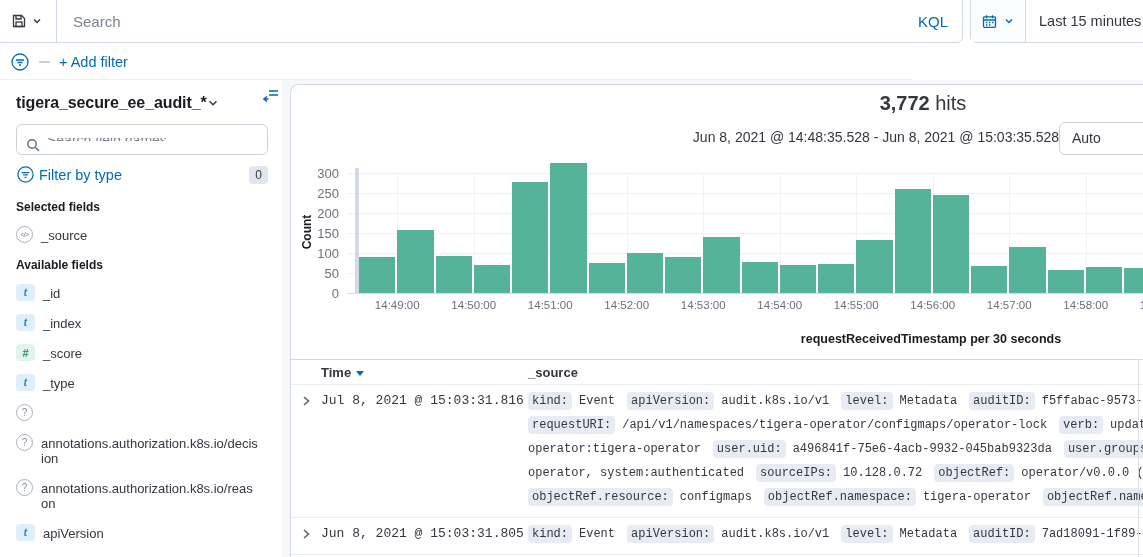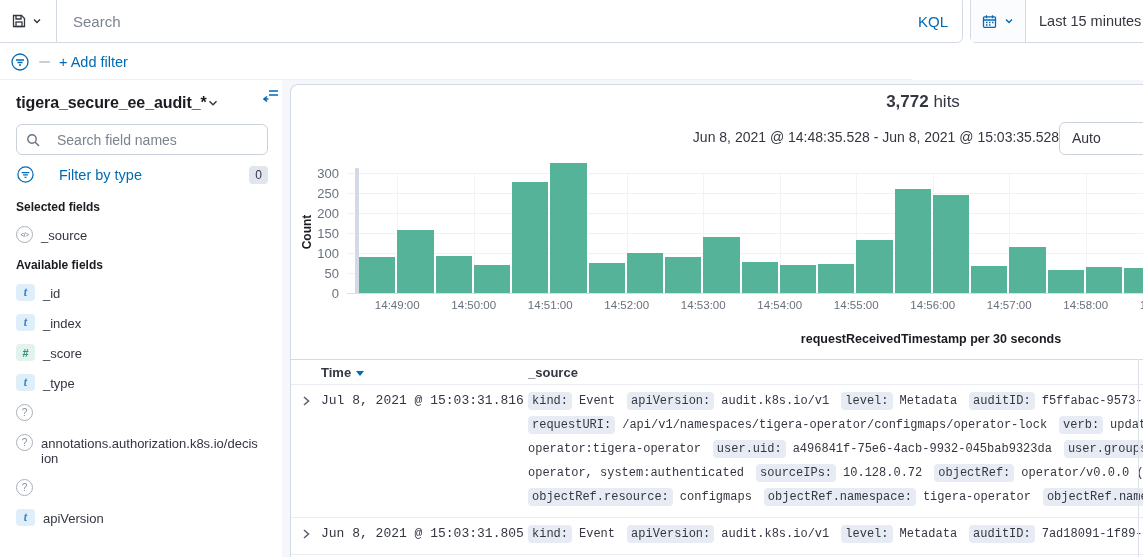--- a/index.html
+++ b/index.html
@@ -26,41 +26,41 @@
   .filterbar{position:absolute;left:0;top:44px;width:912px;height:36px;display:flex;align-items:center;padding-left:10px;gap:9px;border-bottom:1px solid #EDF0F5;background:#fff;}
   .pin-dash{width:11px;height:2px;background:#C9CFD8;border-radius:1px;}
   .add-filter{color:var(--blue);font-size:14.5px;cursor:pointer;}
 
   
   .sidebar{position:absolute;left:0;top:80px;width:282px;height:477px;background:#fff;padding:12px 14px 0 16px;overflow:hidden;}
   .sb-scroll{position:absolute;right:0;top:84px;bottom:0;width:1px;background:#E4E7EC;}
   .collapse-btn{position:absolute;right:6px;top:6px;color:var(--blue);cursor:pointer;padding:2px;}
   .idx-row{display:flex;align-items:center;gap:0;height:22px;cursor:pointer;}
   .idx-title{font-size:16px;font-weight:700;color:#1a1c21;letter-spacing:-0.1px;}
-  .field-search{margin-top:10px;height:31px;border:1px solid #CBD2DC;border-radius:6px;display:flex;align-items:center;gap:17px;padding:13px 9px;background:#fff;}
+  .field-search{margin-top:10px;height:31px;border:1px solid #CBD2DC;border-radius:6px;display:flex;gap:7px;padding:13px 9px;background:#fff;}
   .field-search input{border:none;outline:none;flex:1;font-size:14px;font-family:"Liberation Sans",sans-serif;color:var(--text);}
   .field-search input::placeholder{color:#7b838f;}
-  .ftype-row{margin-top:9px;display:flex;align-items:center;gap:24px;height:21px;cursor:pointer;}
+  .ftype-row{margin-top:9px;display:flex;align-items:center;gap:4px;height:21px;cursor:pointer;}
   .ftype-label{color:var(--blue);font-size:14.5px;flex:1;}
   .count-pill{background:var(--pill);color:var(--text);font-size:12px;min-width:19px;height:18px;border-radius:4px;display:flex;align-items:center;justify-content:center;padding:0 5px;}
   .sec-head{margin-top:15px;font-size:12px;font-weight:700;color:#1a1c21;}
   .field-list{margin-top:12px;display:flex;flex-direction:column;gap:13px;}
   .field-item{display:flex;align-items:flex-start;gap:8px;cursor:pointer;}
   .fname{font-size:13px;color:var(--text);line-height:15px;width:218px;overflow-wrap:anywhere;word-break:break-all;padding-top:2px;}
   .ficon{width:19px;height:17px;border-radius:4px;display:flex;align-items:center;justify-content:center;flex-shrink:0;font-size:12px;}
   .ficon.t{background:#DFEFFA;color:#3883C2;font-style:italic;font-family:"Liberation Serif",serif;font-weight:700;}
   .ficon.num{background:#E2F2ED;color:#31917E;font-weight:700;font-size:11px;}
   .ficon.q,.ficon.src{width:17px;height:17px;border-radius:50%;border:1.4px solid #A9B1BD;color:#8A919E;background:#fff;font-size:10px;}
   .ficon.src{font-size:6.5px;letter-spacing:-0.5px;color:#69707D;}
 
   
   .main-bg{position:absolute;left:282px;top:80px;right:0;bottom:0;background:#F5F7FA;}
   .panel{position:absolute;left:290px;top:84px;right:0;bottom:0;background:#fff;border:1px solid var(--border);border-right:none;border-bottom:none;border-radius:8px 0 0 0;overflow:hidden;}
 
-  .hits-line{position:absolute;top:7px;left:632px;transform:translateX(-50%);font-size:17px;white-space:nowrap;}
+  .hits-line{position:absolute;top:7px;left:632px;transform:translateX(-50%);font-size:20px;white-space:nowrap;}
   .hits-line b{font-weight:700;}
   .date-line{position:absolute;top:44px;left:573px;transform:translateX(-50%);font-size:14px;color:var(--text);white-space:nowrap;margin-left:12px;}
   .interval-select{position:absolute;top:37px;left:768px;width:210px;height:33px;border:1px solid #CBD2DC;border-radius:6px;background:#fff;font-size:14px;line-height:31px;padding-left:12px;cursor:pointer;}
 
   .chart-layer{position:absolute;inset:0;}
   .gridline{position:absolute;left:56px;right:0;height:1px;background:#EFF1F4;}
   .gridline.base{background:#D9DEE5;}
   .vgrid{position:absolute;top:88px;height:120px;width:1px;background:#F1F3F6;}
   .ytick{position:absolute;left:0;width:48px;text-align:right;font-size:13px;color:var(--sub);}
   .xtick{position:absolute;top:214px;transform:translateX(-50%);font-size:11.5px;color:var(--sub);white-space:nowrap;}
@@ -192,20 +192,21 @@
       </div>
       <div class="field-item">
         <span class="ficon q">?</span>
       </div>
       <div class="field-item">
         <span class="ficon q">?</span>
         <span class="fname">annotations.authorization.k8s.io/decision</span>
       </div>
       <div class="field-item">
         <span class="ficon q">?</span>
+        <span class="fname">annotations.authorization.k8s.io/reason</span>
       </div>
       <div class="field-item">
         <span class="ficon t">t</span>
         <span class="fname">apiVersion</span>
       </div>
     </div>
 </div>
 <div class="sb-scroll"></div>
 <div class="collapse-btn" style="position:absolute;left:261px;top:86px;">
   <svg width="16" height="14" viewBox="0 0 16 14" fill="none" stroke="#006BB4" stroke-width="1.5">

